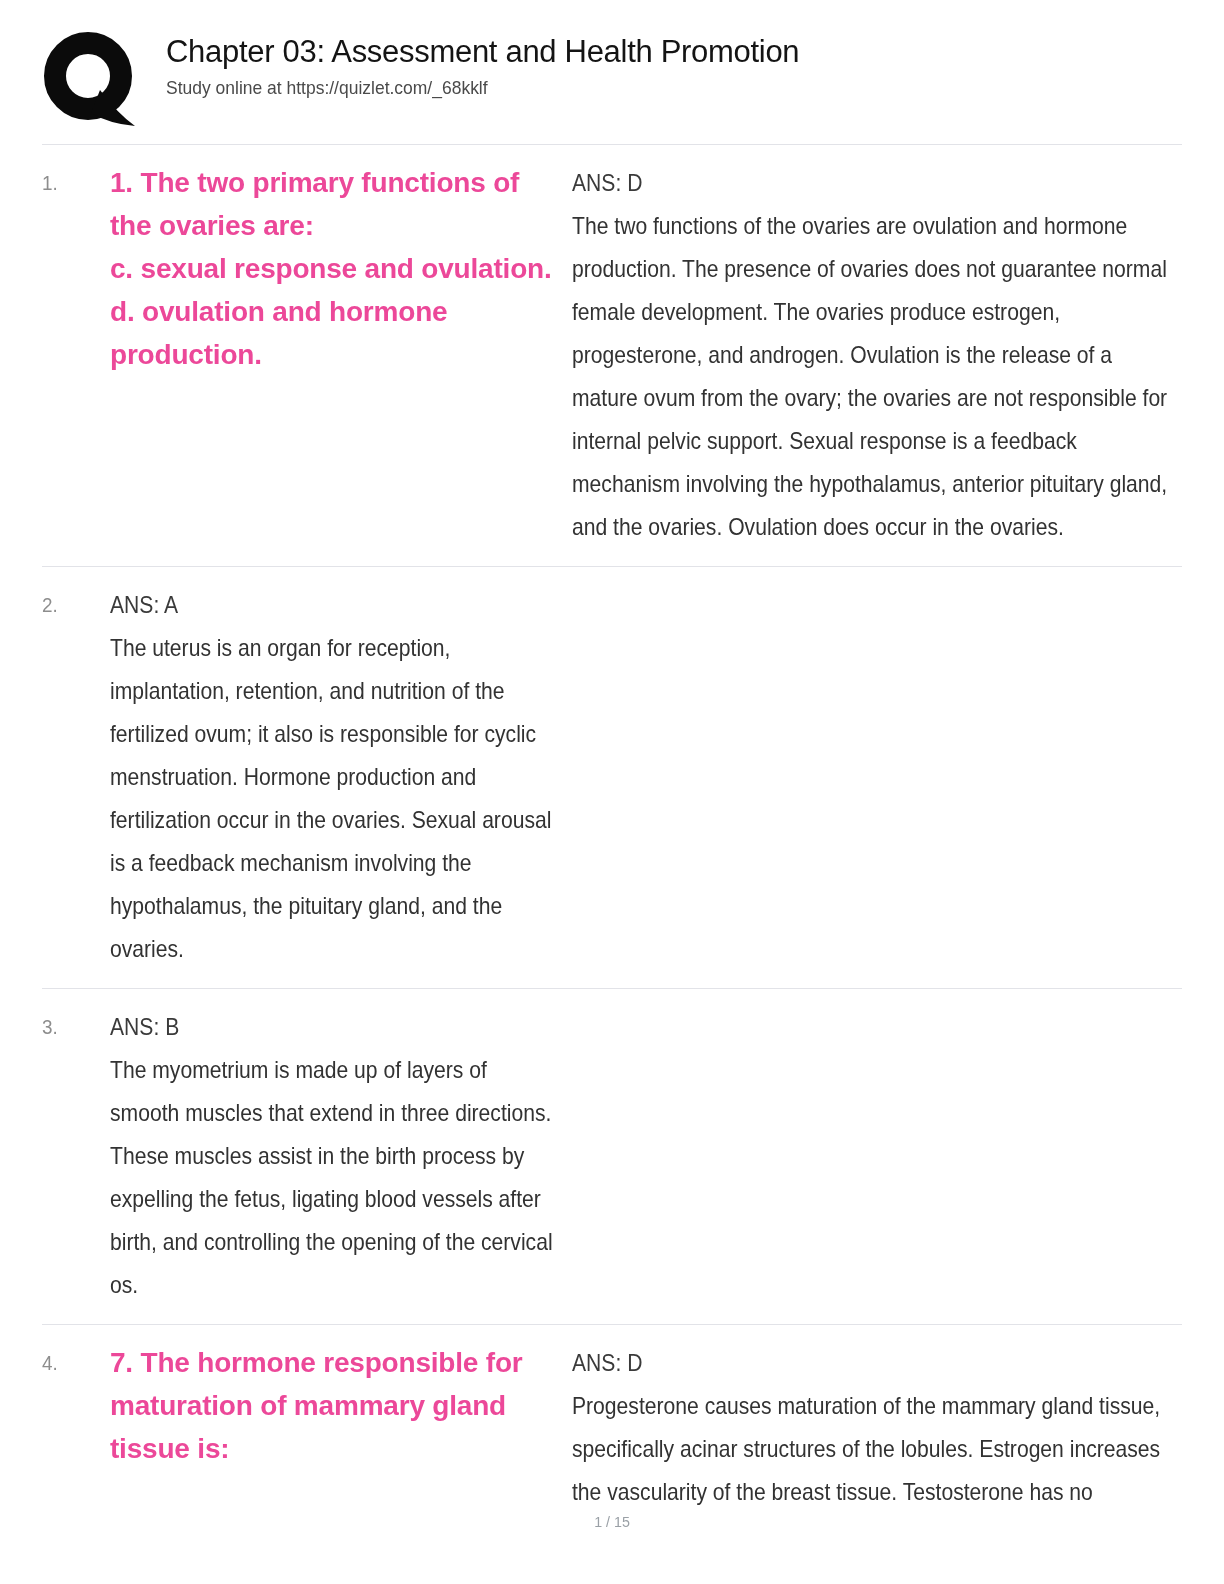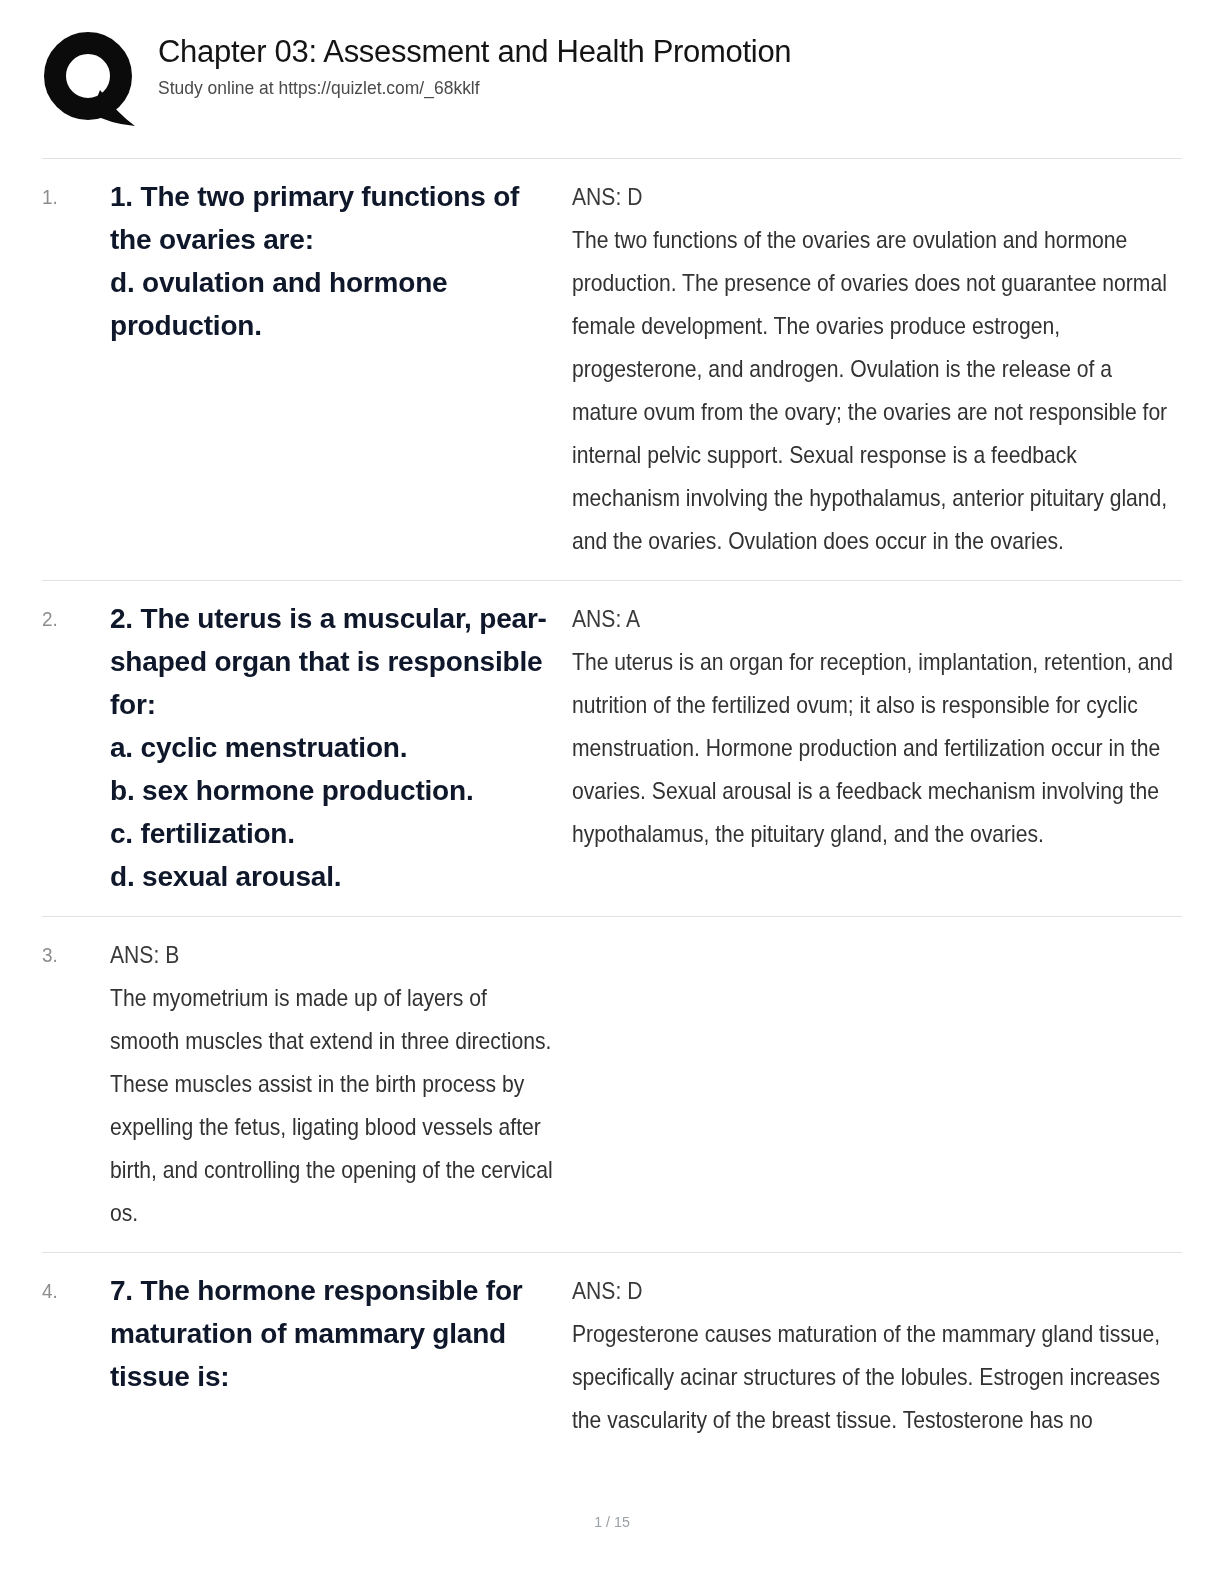--- a/index.html
+++ b/index.html
@@ -16,22 +16,22 @@
     color: #161616;
   }
   .page {
     padding: 26px 42px 0 42px;
     box-sizing: border-box;
   }
   
   .header {
     display: flex;
     align-items: flex-start;
-    gap: 22px;
-    padding-bottom: 26px;
+    gap: 30px;
+    padding-bottom: 12px;
     border-bottom: 1px solid #e2e3e8;
   }
   .logo-wrap {
     width: 94px;
     height: 106px;
     flex: 0 0 auto;
   }
   .title-block { padding-top: 4px; }
   .title-line {
     font-size: 31px;
@@ -61,21 +61,21 @@
     font-size: 21px;
     line-height: 43px;
     color: #8d8d8d;
     transform: scaleX(0.9);
     transform-origin: left top;
   }
   .q {
     font-weight: bold;
     font-size: 28px;
     line-height: 43px;
-    color: #0f172a;
+    color: #ec4899;
     letter-spacing: -0.2px;
   }
   .a {
     padding-right: 4px;
   }
   .awrap {
     transform: scaleX(0.88);
     transform-origin: left top;
     width: 113.6%;
     font-size: 24px;
@@ -112,39 +112,33 @@
     <div class="title-block">
       <div class="title-line">Chapter 03: Assessment and Health Promotion</div>
       <div class="study-note">Study online at https://quizlet.com/_68kklf</div>
     </div>
   </div>
 
   <section class="qa">
     <div class="num">1.</div>
     <div class="q">
       <div>1. The two primary functions of the ovaries are:</div>
+      <div>c. sexual response and ovulation.</div>
       <div>d. ovulation and hormone production.</div>
     </div>
     <div class="a">
       <div class="awrap">
         <div class="ans-label">ANS: D</div>
         <div class="rationale">The two functions of the ovaries are ovulation and hormone production. The presence of ovaries does not guarantee normal female development. The ovaries produce estrogen, progesterone, and androgen. Ovulation is the release of a mature ovum from the ovary; the ovaries are not responsible for internal pelvic support. Sexual response is a feedback mechanism involving the hypothalamus, anterior pituitary gland, and the ovaries. Ovulation does occur in the ovaries.</div>
       </div>
     </div>
   </section>
 
   <section class="qa">
     <div class="num">2.</div>
-    <div class="q">
-      <div>2. The uterus is a muscular, pear-shaped organ that is responsible for:</div>
-      <div>a. cyclic menstruation.</div>
-      <div>b. sex hormone production.</div>
-      <div>c. fertilization.</div>
-      <div>d. sexual arousal.</div>
-    </div>
     <div class="a">
       <div class="awrap">
         <div class="ans-label">ANS: A</div>
         <div class="rationale">The uterus is an organ for reception, implantation, retention, and nutrition of the fertilized ovum; it also is responsible for cyclic menstruation. Hormone production and fertilization occur in the ovaries. Sexual arousal is a feedback mechanism involving the hypothalamus, the pituitary gland, and the ovaries.</div>
       </div>
     </div>
   </section>
 
   <section class="qa">
     <div class="num">3.</div>

